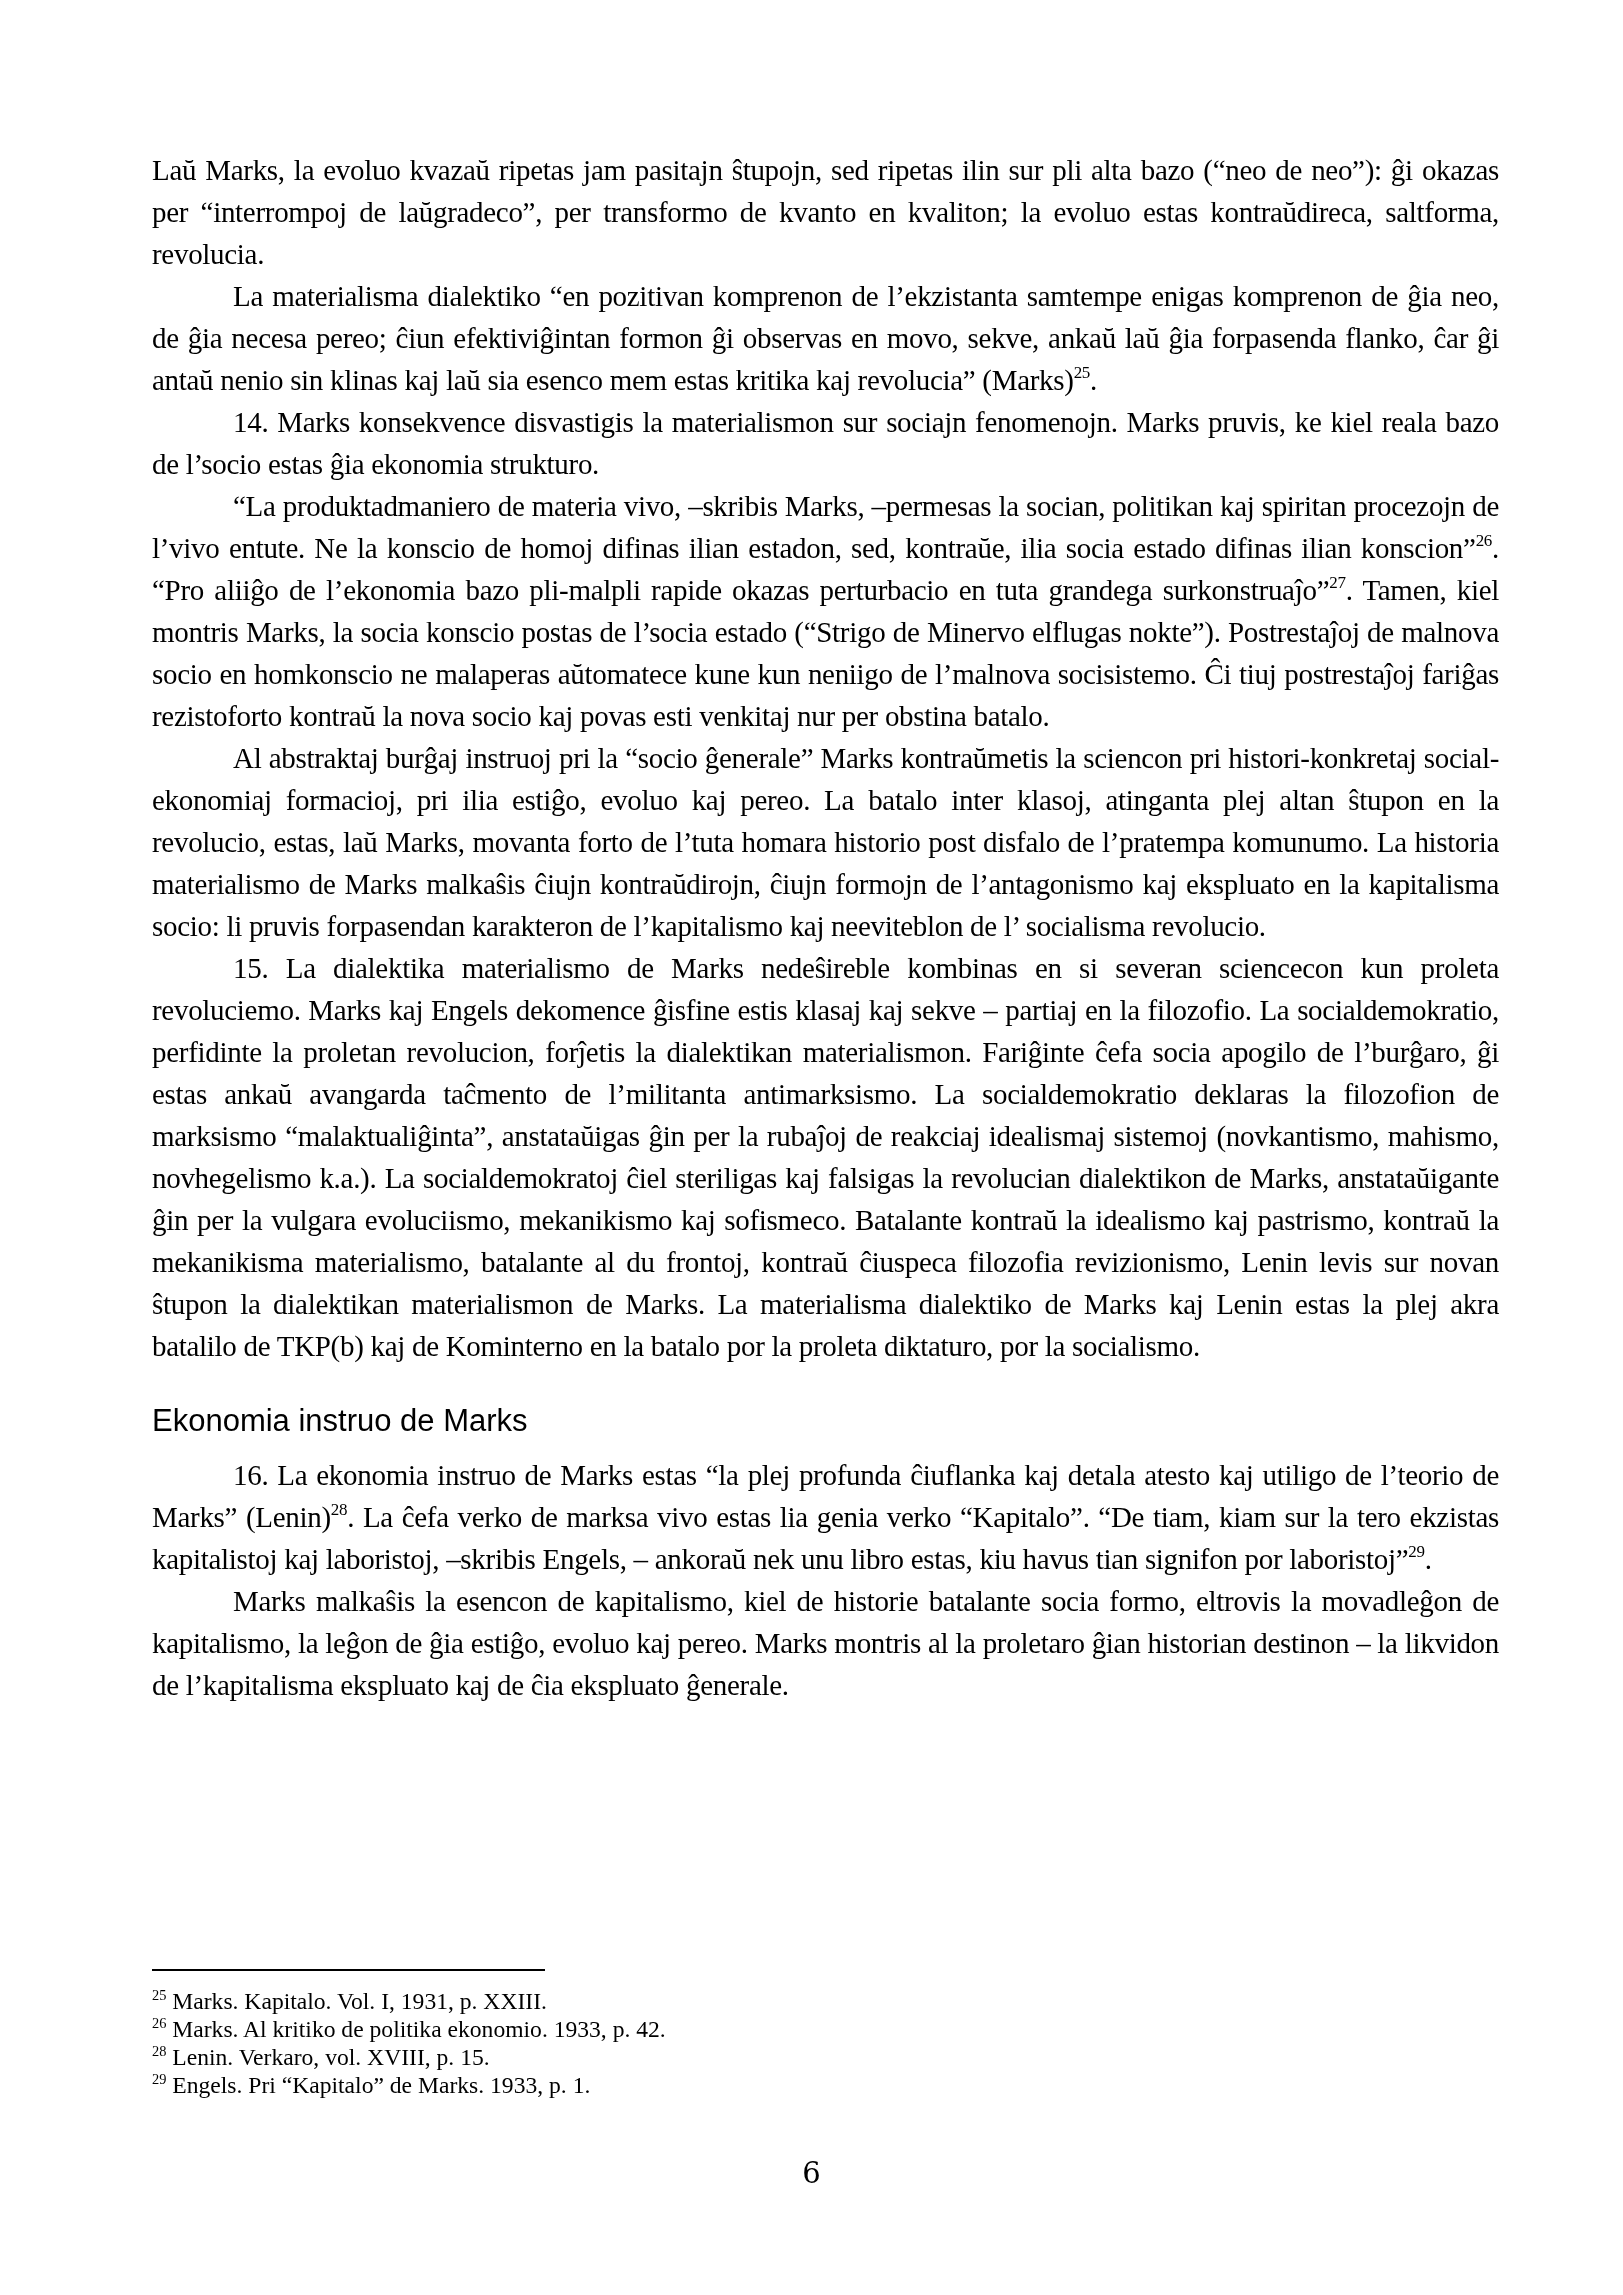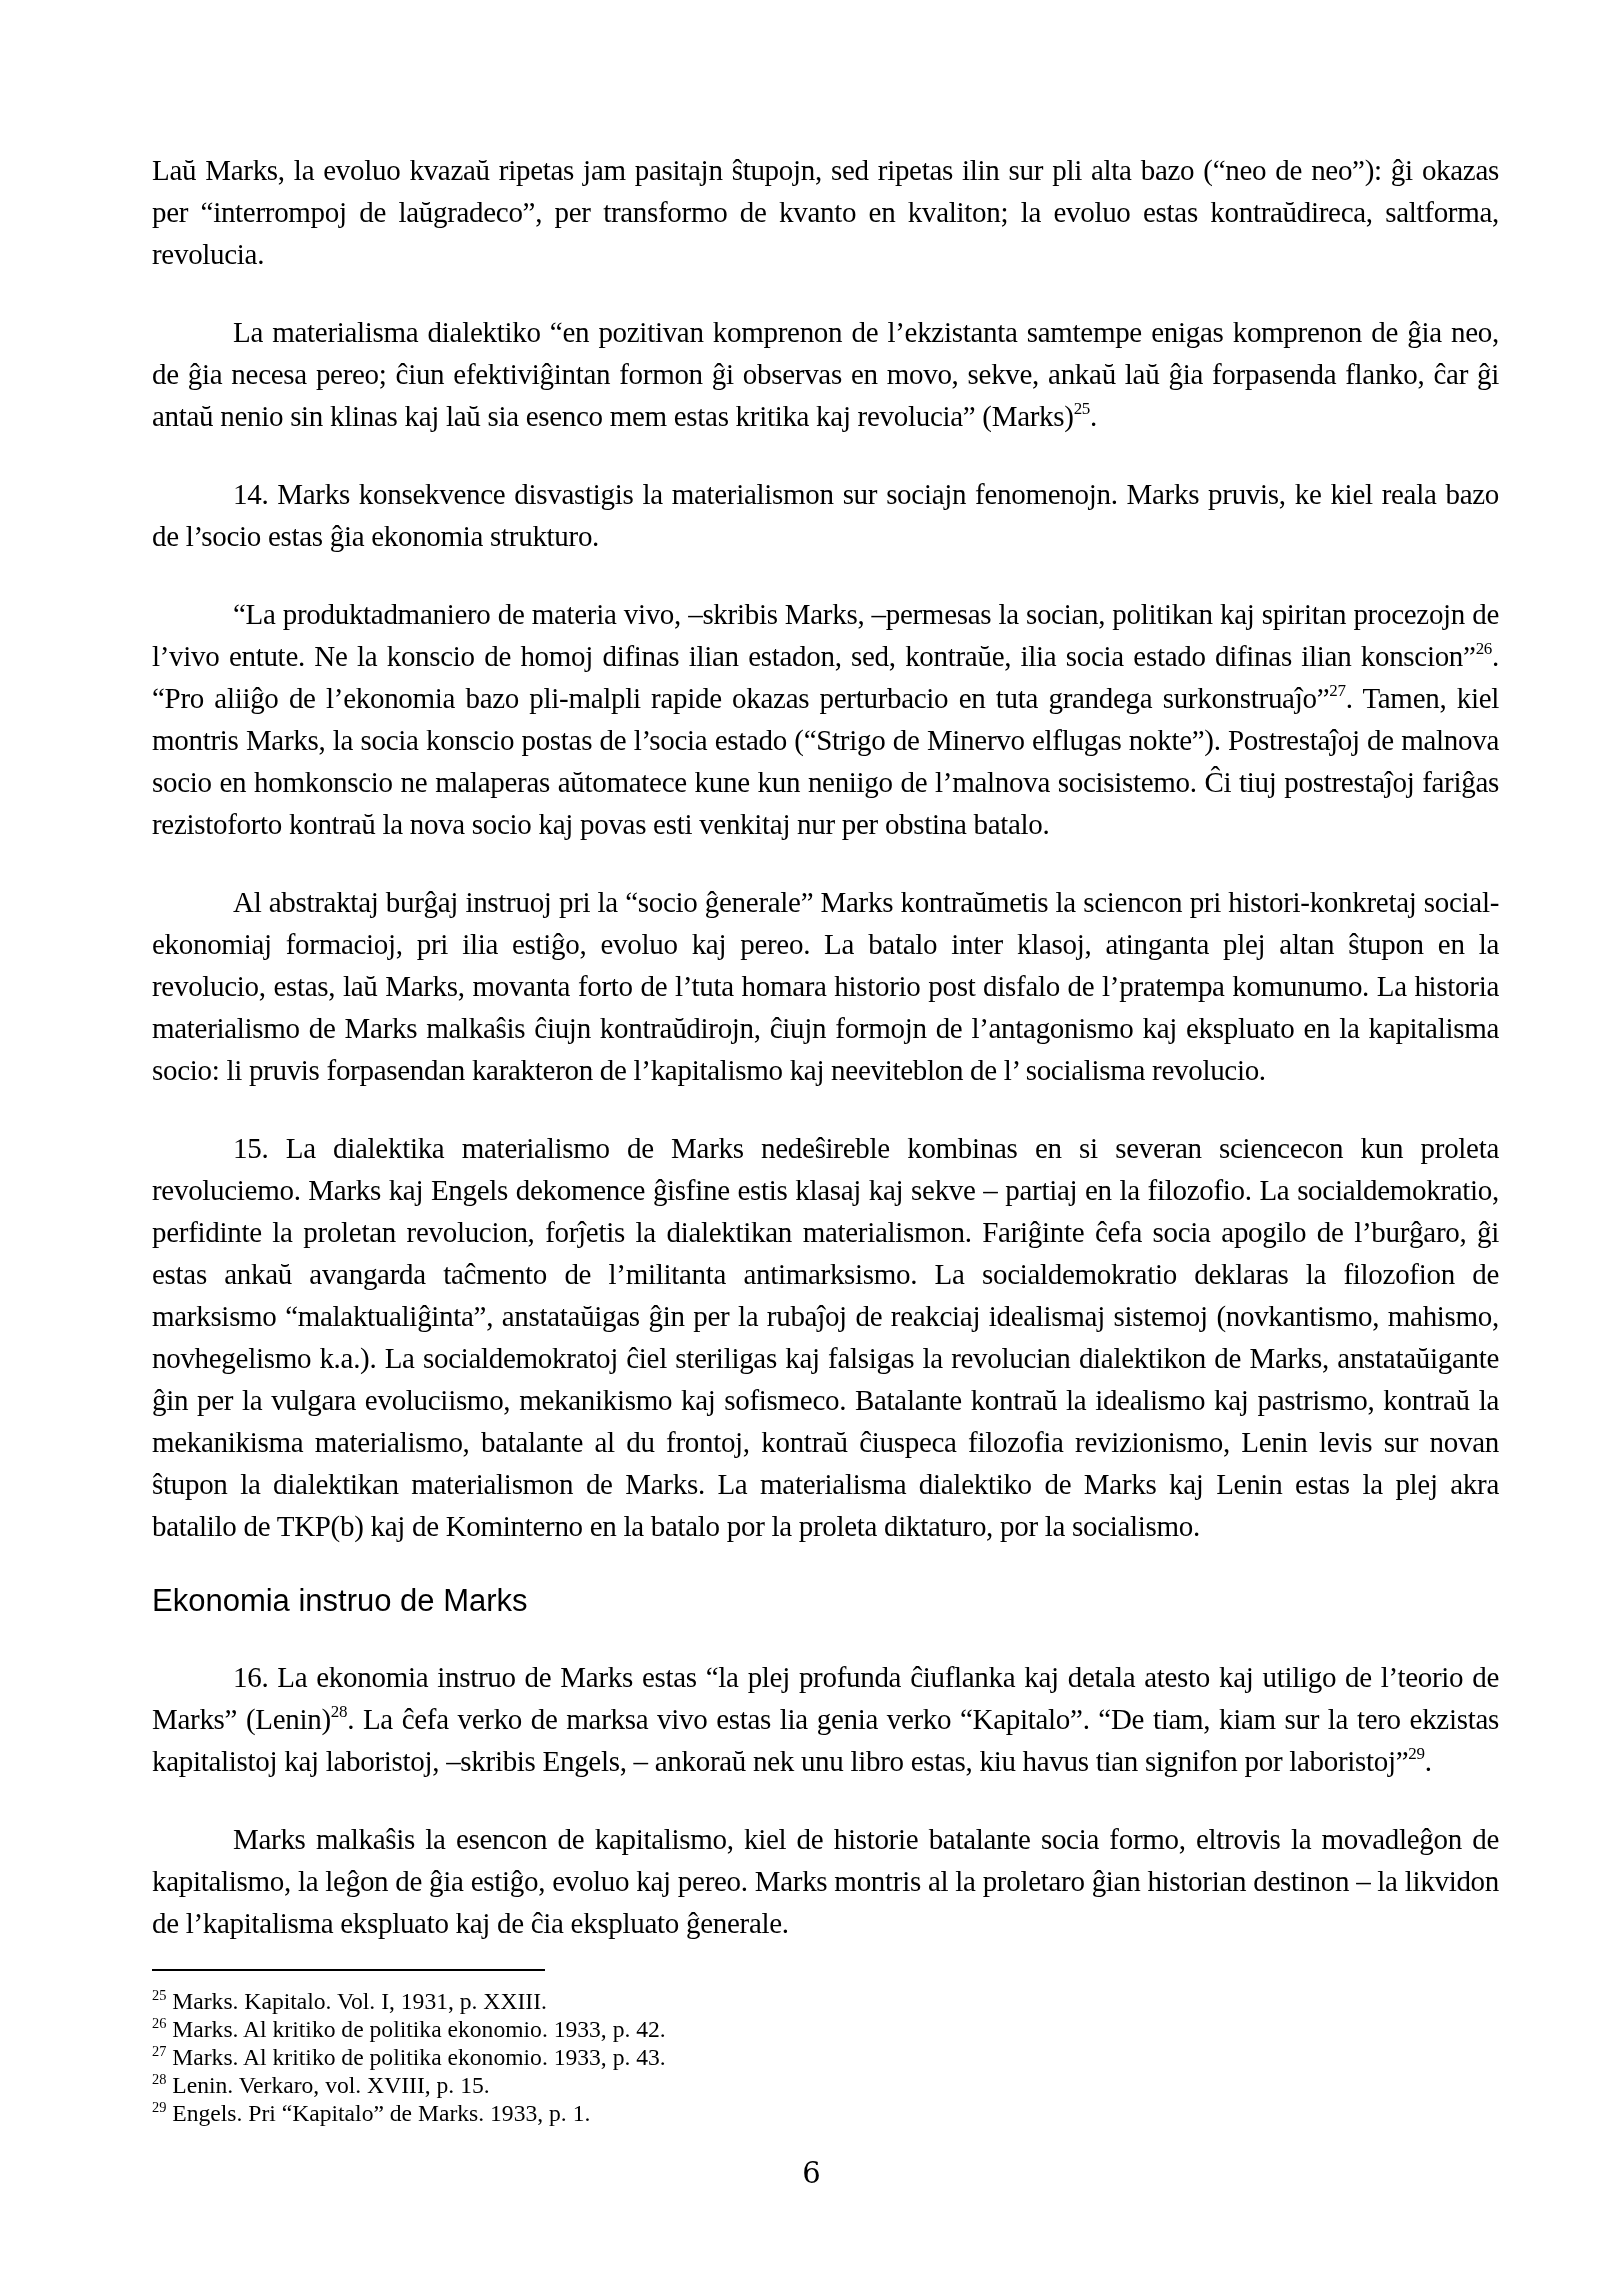--- a/index.html
+++ b/index.html
@@ -1,19 +1,19 @@
 <!DOCTYPE html>
 <html style="font-size:10.5px"><head>
 <meta charset="utf-8">
 <style>
   html, body { margin: 0; padding: 0; background: #ffffff; }
   body { width: 1623px; height: 2295px; position: relative; overflow: hidden; color: #000; }
   .page { position: absolute; left: 152px; top: 149px; width: 1347px; }
   .body-text { font-family: Liberation Serif, serif; font-size: 29px; line-height: 42px; text-align: justify; margin: 0; letter-spacing: -0.3px; }
-  .body-text.indent { text-indent: 81px; margin-top: 36px; }
+  .body-text.indent { text-indent: 81px; }
   sup { font-size: 17px; line-height: 0; vertical-align: 11.8px; }
   .heading { font-family: "Liberation Sans", sans-serif; font-weight: normal; font-size: 31px; margin: 34px 0 14.4px 0; line-height: 39px; }
   .footnote-rule { position: absolute; left: 152px; top: 1969px; width: 393px; border-top: 2px solid #000; }
   .footnotes { position: absolute; left: 152px; top: 1987px; width: 982px; font-family: "Liberation Serif", serif; font-size: 23.6px; line-height: 28px; }
   .footnote { margin: 0; }
   .footnote sup { font-size: 14.4px; vertical-align: 9.2px; }
   .page-number { position: absolute; left: 0; width: 1623px; top: 2157px; text-align: center; font-family: "DejaVu Serif", serif; font-size: 29px; line-height: 33px; }
 </style>
 </head>
 <body>
@@ -36,19 +36,18 @@
   <p class="body-text indent"><span>16. La ekonomia instruo de Marks estas “la plej profunda ĉiuflanka kaj detala atesto kaj utiligo de l’teorio de Marks” (Lenin)</span><sup>28</sup><span>. La ĉefa verko de marksa vivo estas lia genia verko “Kapitalo”. “De tiam, kiam sur la tero ekzistas kapitalistoj kaj laboristoj, –skribis Engels, – ankoraŭ nek unu libro estas, kiu havus tian signifon por laboristoj”</span><sup>29</sup><span>.</span></p>
 
   <p class="body-text indent"><span>Marks malkaŝis la esencon de kapitalismo, kiel de historie batalante socia formo, eltrovis la movadleĝon de kapitalismo, la leĝon de ĝia estiĝo, evoluo kaj pereo. Marks montris al la proletaro ĝian historian destinon – la likvidon de l’kapitalisma ekspluato kaj de ĉia ekspluato ĝenerale.</span></p>
 </div>
 
 <div class="footnote-rule"></div>
 
 <div class="footnotes">
   <p class="footnote"><sup>25</sup><span> Marks. Kapitalo. Vol. I, 1931, p. XXIII.</span></p>
   <p class="footnote"><sup>26</sup><span> Marks. Al kritiko de politika ekonomio. 1933, p. 42.</span></p>
-  <p class="footnote"><sup>27</sup><span> Marks. Al kritiko de politika ekonomio. 1933, p. 43.</span></p>
   <p class="footnote"><sup>28</sup><span> Lenin. Verkaro, vol. XVIII, p. 15.</span></p>
   <p class="footnote"><sup>29</sup><span> Engels. Pri “Kapitalo” de Marks. 1933, p. 1.</span></p>
 </div>
 
 <div class="page-number">6</div>
 
 
 </body></html>

